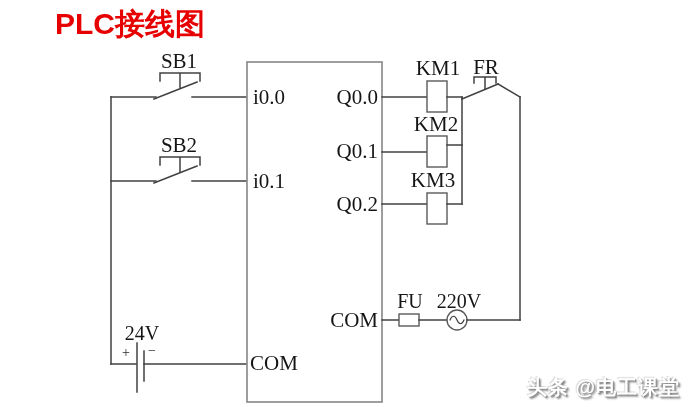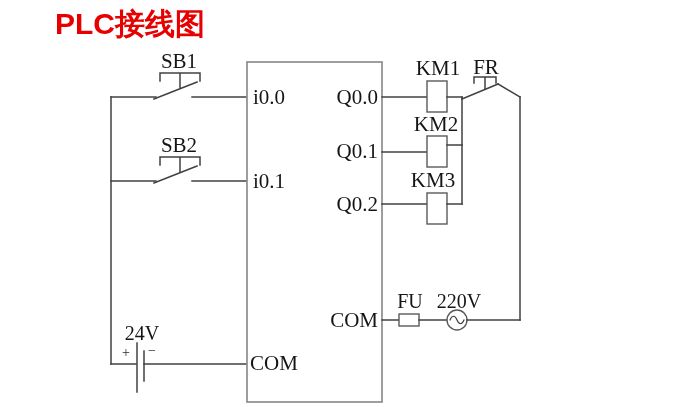--- a/index.html
+++ b/index.html
@@ -105,13 +105,14 @@
         <path class="w" d="M419,320 H447"></path>
         <circle class="c" cx="457" cy="320" r="10"></circle>
         <path class="w" style="stroke-width:1.2" d="M450,320 C452,315 455,315 457,320 C459,325 462,325 464,320"></path>
         <path class="w" d="M467,320 H520"></path>
         <text class="lbl" x="410" y="308" text-anchor="middle" style="font-size:20px">FU</text>
         <text class="lbl" x="459" y="308" text-anchor="middle" style="font-size:20px">220V</text>
       </g>
     </g>
   </svg>
 
+  <div class="watermark">头条 @电工课堂</div>
 </div>
 
 </body></html>

